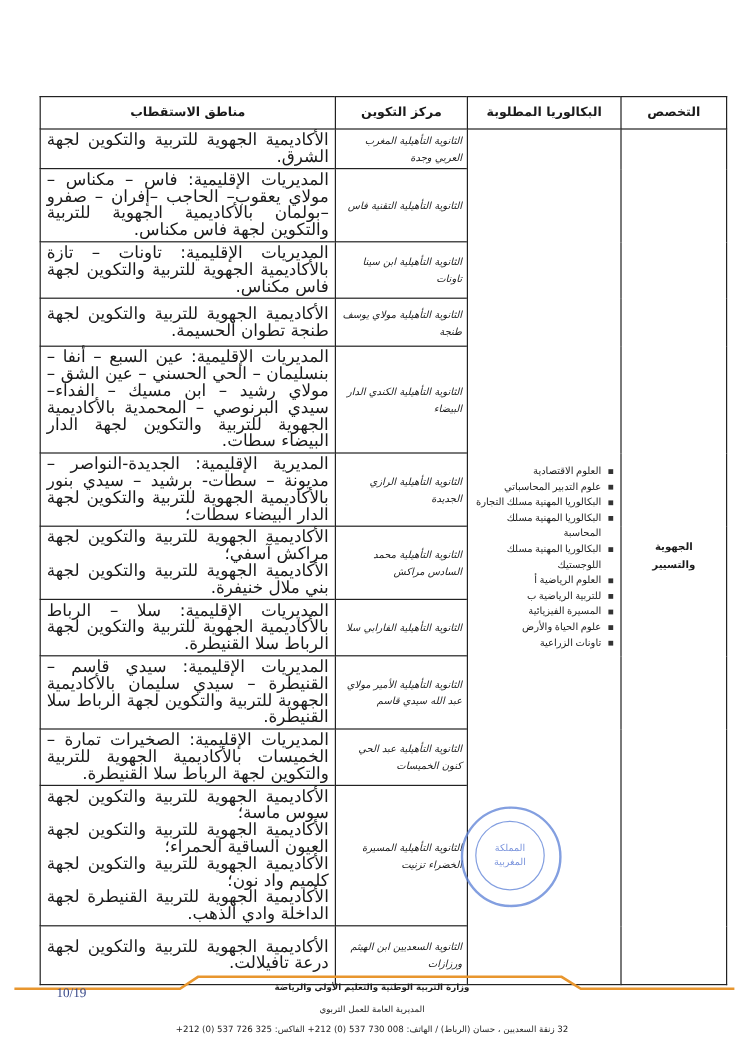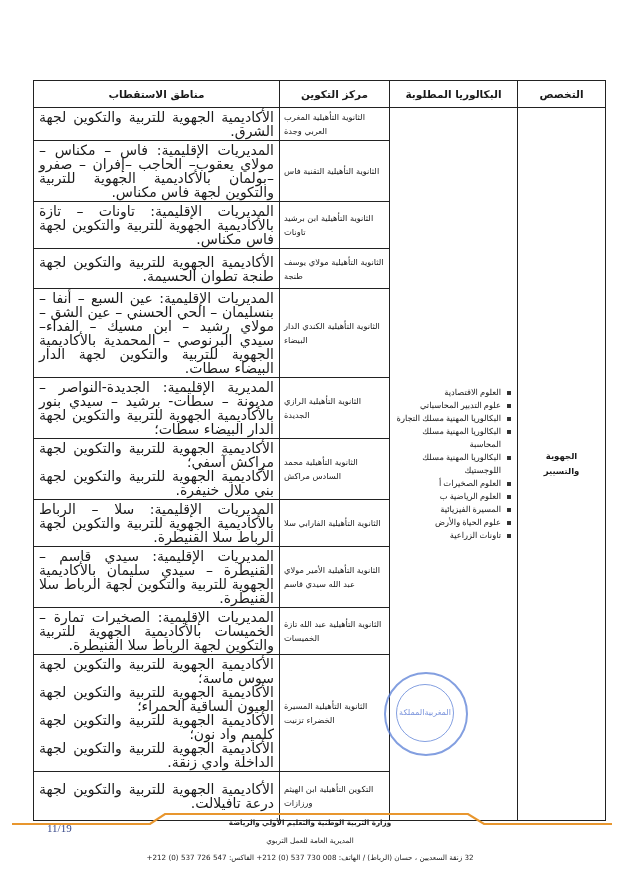--- a/index.html
+++ b/index.html
@@ -3,32 +3,32 @@
 <meta charset="utf-8">
 <style>
   html, body { margin:0; padding:0; background:#ffffff; }
   body { width:620px; height:877px; position:relative; overflow:hidden;
          font-family:"DejaVu Sans", sans-serif; color:#1a1a1a; }
   .page-table { position:absolute; left:33px; top:80px; width:572px;
                 border-collapse:collapse; direction:rtl; table-layout:fixed; }
   .page-table th, .page-table td { border:1.2px solid #222; vertical-align:middle; padding:0; }
   .page-table th { height:26px; font-size:10.5px; font-weight:bold; text-align:center; }
   .col-spec { width:88px; } .col-bac { width:128px; } .col-center { width:110px; } .col-zones { width:246px; }
-  td.center { font-size:8.3px; line-height:14px; text-align:left; padding:2px 4px; }
+  td.center { font-size:8.3px; line-height:14px; text-align:right; padding:2px 4px;font-style:italic; }
   td.zones { font-size:14px; line-height:14px; text-align:justify; padding:2px 5px; }
   td.bac { vertical-align:middle; padding:0 6px 0 4px; }
   td.spec { font-size:8.5px; line-height:15px; text-align:center; font-weight:bold; }
   ul.bac-list { list-style:none; margin:0; padding:0; font-size:8.3px; line-height:13px;font-family:Liberation Serif, serif; }
   ul.bac-list li { position:relative; padding-right:10px; }
   ul.bac-list li::before { content:""; position:absolute; right:0; top:5px; width:4px; height:4px; background:#333; }
   .zone-line { display:block; }
   .stamp { position:absolute; left:384px; top:672px; width:84px; height:84px; border-radius:50%;
            border:2.5px solid #5a7fd6; opacity:0.75; box-sizing:border-box; }
   .stamp-inner { position:absolute; left:10px; top:10px; width:58px; height:58px; border-radius:50%;
-                 border:1.5px solid #5a7fd6; box-sizing:border-box; display:flex; flex-direction:row;
+                 border:1.5px solid #5a7fd6; box-sizing:border-box; display:flex; flex-direction:column;
                  align-items:center; justify-content:center; color:#4d6fd0; font-size:8px; line-height:12px; }
   .footer-line { position:absolute; left:0; top:812px; width:620px; height:20px; }
   .page-num { position:absolute; left:47px; top:822px; font-size:11px; color:#3a4a8a;
               font-family:"Liberation Serif", serif; }
   .footer-text { position:absolute; left:120px; width:380px; text-align:center; direction:rtl;
                  font-size:7.2px; color:#222; }
   .ft1 { top:818px; font-weight:bold; } .ft2 { top:836px; font-weight:normal; } .ft3 { top:853px; }
 </style>
 </head>
 <body>
@@ -54,40 +54,40 @@
           <div>الجهوية</div>
           <div>والتسيير</div>
         </td>
         <td class="bac" rowspan="12">
           <ul class="bac-list">
             <li>العلوم الاقتصادية</li>
             <li>علوم التدبير المحاسباتي</li>
             <li>البكالوريا المهنية مسلك التجارة</li>
             <li>البكالوريا المهنية مسلك المحاسبة</li>
             <li>البكالوريا المهنية مسلك اللوجستيك</li>
-            <li>العلوم الصخيرات أ</li>
-            <li>العلوم الرياضية ب</li>
+            <li>العلوم الرياضية أ</li>
+            <li>للتربية الرياضية ب</li>
             <li>المسيرة الفيزيائية</li>
             <li>علوم الحياة والأرض</li>
             <li>تاونات الزراعية</li>
           </ul>
         </td>
         <td class="center">الثانوية التأهيلية المغرب العربي وجدة</td>
         <td class="zones">
           <span class="zone-line">الأكاديمية الجهوية للتربية والتكوين لجهة الشرق.</span>
         </td>
       </tr>
       <tr style="height: 51px;">
         <td class="center">الثانوية التأهيلية التقنية فاس</td>
         <td class="zones">
           <span class="zone-line">المديريات الإقليمية: فاس – مكناس – مولاي يعقوب– الحاجب –إفران – صفرو –بولمان بالأكاديمية الجهوية للتربية والتكوين لجهة فاس مكناس.</span>
         </td>
       </tr>
       <tr style="height: 42px;">
-        <td class="center">الثانوية التأهيلية ابن برشيد تاونات</td>
+        <td class="center">الثانوية التأهيلية ابن سينا تاونات</td>
         <td class="zones">
           <span class="zone-line">المديريات الإقليمية: تاونات – تازة بالأكاديمية الجهوية للتربية والتكوين لجهة فاس مكناس.</span>
         </td>
       </tr>
       <tr style="height: 40px;">
         <td class="center">الثانوية التأهيلية مولاي يوسف طنجة</td>
         <td class="zones">
           <span class="zone-line">الأكاديمية الجهوية للتربية والتكوين لجهة طنجة تطوان الحسيمة.</span>
         </td>
       </tr>
@@ -116,49 +116,49 @@
           <span class="zone-line">المديريات الإقليمية: سلا – الرباط بالأكاديمية الجهوية للتربية والتكوين لجهة الرباط سلا القنيطرة.</span>
         </td>
       </tr>
       <tr style="height: 52px;">
         <td class="center">الثانوية التأهيلية الأمير مولاي عبد الله سيدي قاسم</td>
         <td class="zones">
           <span class="zone-line">المديريات الإقليمية: سيدي قاسم – القنيطرة – سيدي سليمان بالأكاديمية الجهوية للتربية والتكوين لجهة الرباط سلا القنيطرة.</span>
         </td>
       </tr>
       <tr style="height: 46px;">
-        <td class="center">الثانوية التأهيلية عبد الله تازة الخميسات</td>
+        <td class="center">الثانوية التأهيلية عبد الحي كنون الخميسات</td>
         <td class="zones">
           <span class="zone-line">المديريات الإقليمية: الصخيرات تمارة – الخميسات بالأكاديمية الجهوية للتربية والتكوين لجهة الرباط سلا القنيطرة.</span>
         </td>
       </tr>
       <tr style="height: 92px;">
         <td class="center">الثانوية التأهيلية المسيرة الخضراء تزنيت</td>
         <td class="zones">
           <span class="zone-line">الأكاديمية الجهوية للتربية والتكوين لجهة سوس ماسة؛</span>
           <span class="zone-line">الأكاديمية الجهوية للتربية والتكوين لجهة العيون الساقية الحمراء؛</span>
           <span class="zone-line">الأكاديمية الجهوية للتربية والتكوين لجهة كلميم واد نون؛</span>
-          <span class="zone-line">الأكاديمية الجهوية للتربية والتكوين لجهة الداخلة وادي زنقة.</span>
+          <span class="zone-line">الأكاديمية الجهوية للتربية القنيطرة لجهة الداخلة وادي الذهب.</span>
         </td>
       </tr>
       <tr style="height: 49px;">
-        <td class="center">التكوين التأهيلية ابن الهيثم ورزازات</td>
+        <td class="center">الثانوية السعديين ابن الهيثم ورزازات</td>
         <td class="zones">
           <span class="zone-line">الأكاديمية الجهوية للتربية والتكوين لجهة درعة تافيلالت.</span>
         </td>
       </tr>
     </tbody>
 </table>
 
 <div class="stamp">
   <div class="stamp-inner">
     <span>المملكة</span>
     <span>المغربية</span>
   </div>
 </div>
 
 <svg class="footer-line" viewBox="0 0 620 20" preserveAspectRatio="none">
   <path d="M12 12 L150 12 L165 2 L468 2 L484 12 L612 12" fill="none" stroke="#e8962e" stroke-width="2.2"></path>
 </svg>
-<div class="page-num">11/19</div>
+<div class="page-num">10/19</div>
 <div class="footer-text ft1">وزارة التربية الوطنية والتعليم الأولي والرياضة</div>
 <div class="footer-text ft2">المديرية العامة للعمل التربوي</div>
-<div class="footer-text ft3">32 زنقة السعديين ، حسان (الرباط) / الهاتف: 008 730 537 (0) 212+   الفاكس: 547 726 537 (0) 212+</div>
+<div class="footer-text ft3">32 زنقة السعديين ، حسان (الرباط) / الهاتف: 008 730 537 (0) 212+   الفاكس: 325 726 537 (0) 212+</div>
 
 </body></html>

